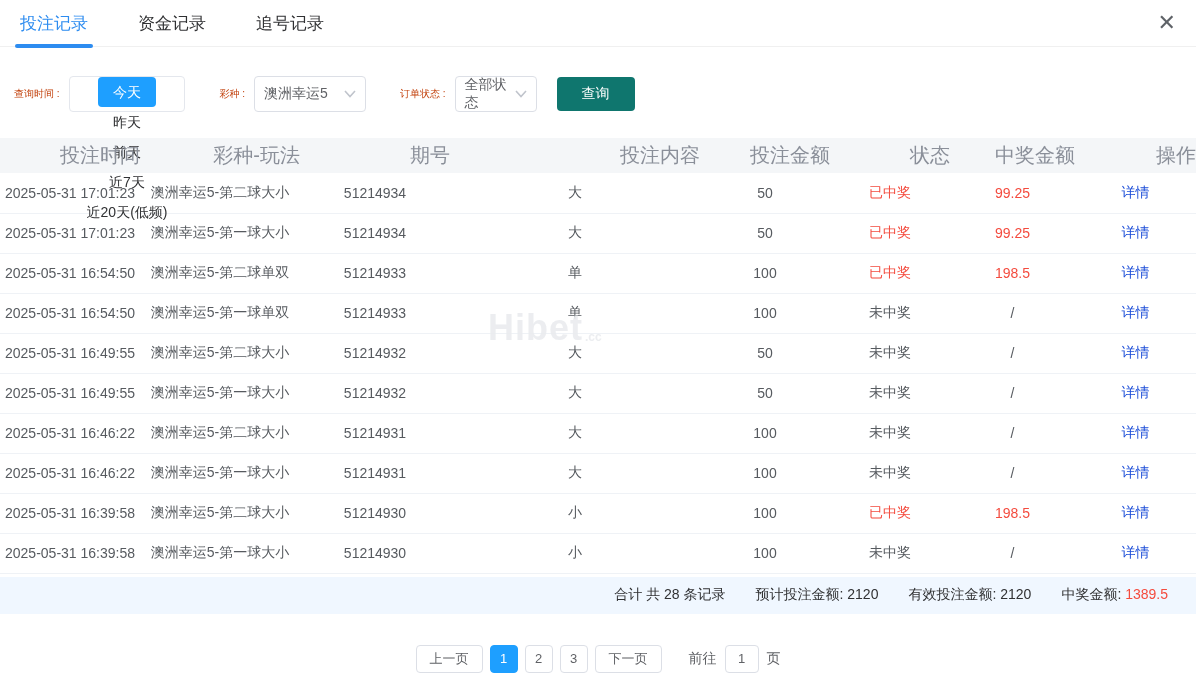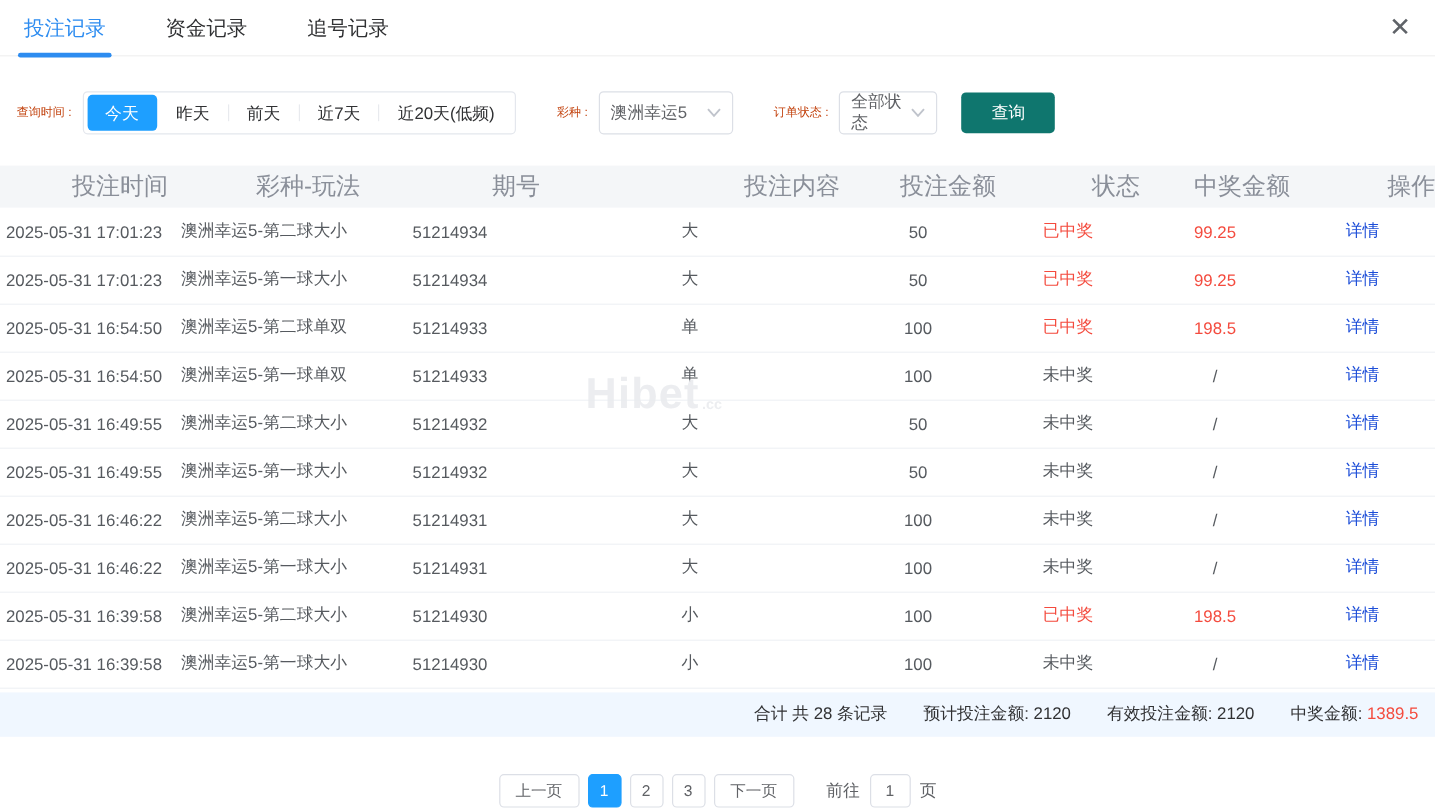--- a/index.html
+++ b/index.html
@@ -15,21 +15,21 @@
   .tab.active { color:#2d8cf0; }
   .tab-underline { position:absolute; bottom:-2px; left:50%; transform:translateX(-50%);
     width:78px; height:4px; border-radius:4px; background:#2d8cf0; }
   .close-btn { position:absolute; right:16px; top:8px; font-size:22px; line-height:1;
     color:#5f6368; cursor:pointer; padding:4px; }
 
   
   .filterbar { display:flex; align-items:center; margin-top:29px; padding-left:14px; height:36px; }
   .f-label { font-size:10px; color:#c2410c; margin-right:9px; white-space:nowrap; }
   .time-group { display:flex; align-items:center; height:36px; border:1px solid #e4e7ed;
-    border-radius:4px; padding:0 2px; }
+    border-radius:4px; padding:0 2px;flex-direction:column; }
   .time-opt { font-size:14px; color:#303133; padding:0 15px; line-height:30px; cursor:pointer; white-space:nowrap; }
   .time-opt.active { background:#1e9fff; color:#fff; border-radius:4px; margin:0 1px; }
   .t-sep { width:1px; height:14px; background:#e8eaee; }
   .select-box { display:flex; align-items:center; justify-content:space-between; height:36px;
     border:1px solid #dcdfe6; border-radius:4px; padding:0 9px; font-size:14px; color:#606266;
     cursor:pointer; background:#fff; }
   .sel-lottery { width:112px; margin-right:34px; }
   .sel-status { width:82px; }
   .ml34 { margin-left:34px; }
   .chev { flex:0 0 auto; margin-left:6px; display:flex; }
@@ -40,21 +40,21 @@
   table { width:1196px; margin-top:26px; border-collapse:collapse; table-layout:fixed; }
   thead tr { background:#f4f6f8; height:35px; }
   th { font-weight:normal; font-size:20px; color:#8a8f99; text-align:right; }
   tbody tr { height:40px; border-bottom:1px solid #eff2f6; }
   td { font-size:14px; color:#565a5f; text-align:center; }
   td.red { color:#f44b3e; }
   td.link { color:#1d4ed8; cursor:pointer; }
 
   
   .summary-row { margin-top:3px; height:37px; background:#f0f7ff; display:flex; align-items:center;
-    justify-content:flex-end; gap:30px; padding-right:14px; font-size:14px; color:#303133; }
+    justify-content:flex-end; gap:30px; padding-right:28px; font-size:14px; color:#303133; }
   .summary-item { white-space:nowrap; }
   .summary-red { color:#f44b3e; }
 
   
   .pagination { margin-top:31px; display:flex; align-items:center; justify-content:center; gap:7px; }
   .page-btn { min-width:28px; height:28px; border:1px solid #dcdfe6; border-radius:4px; background:#fff;
     color:#606266; font-size:13px; display:flex; align-items:center; justify-content:center;
     padding:0 5px; cursor:pointer; }
   .page-btn.wide { padding:0 13px; }
   .page-btn.current { background:#1e9fff; border-color:#1e9fff; color:#fff; }

